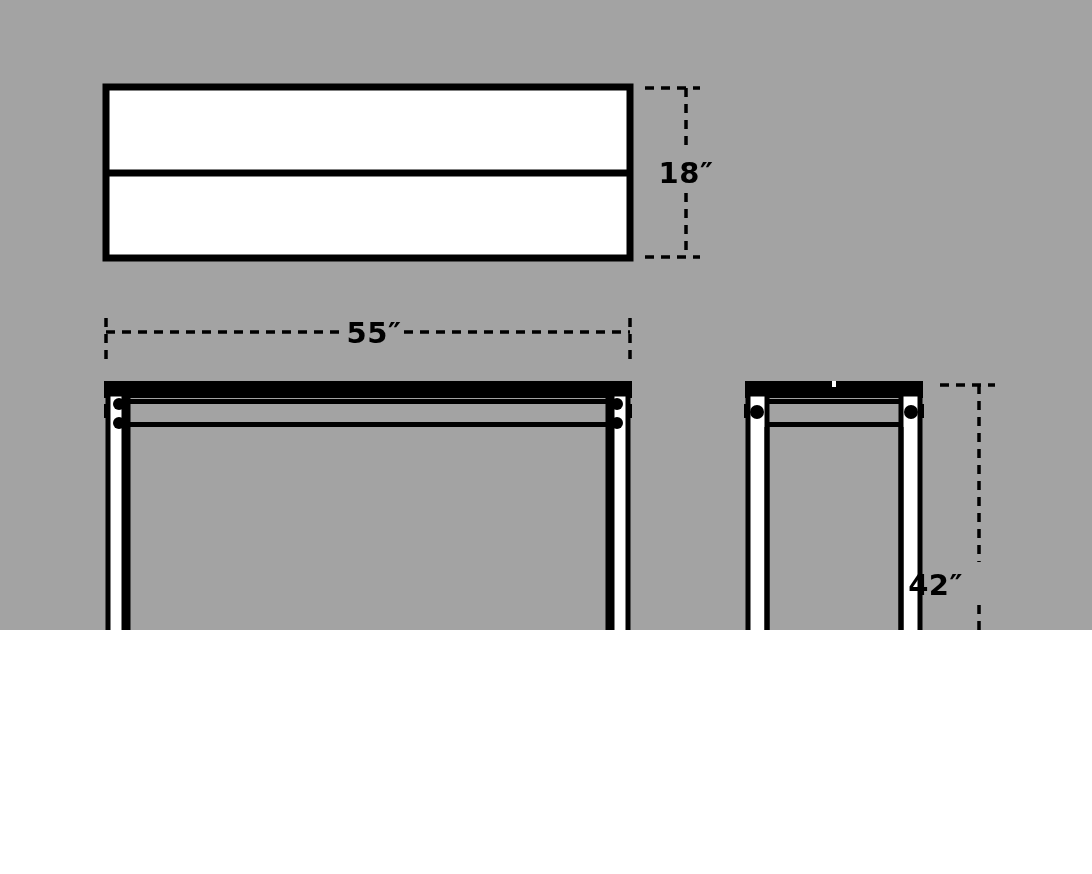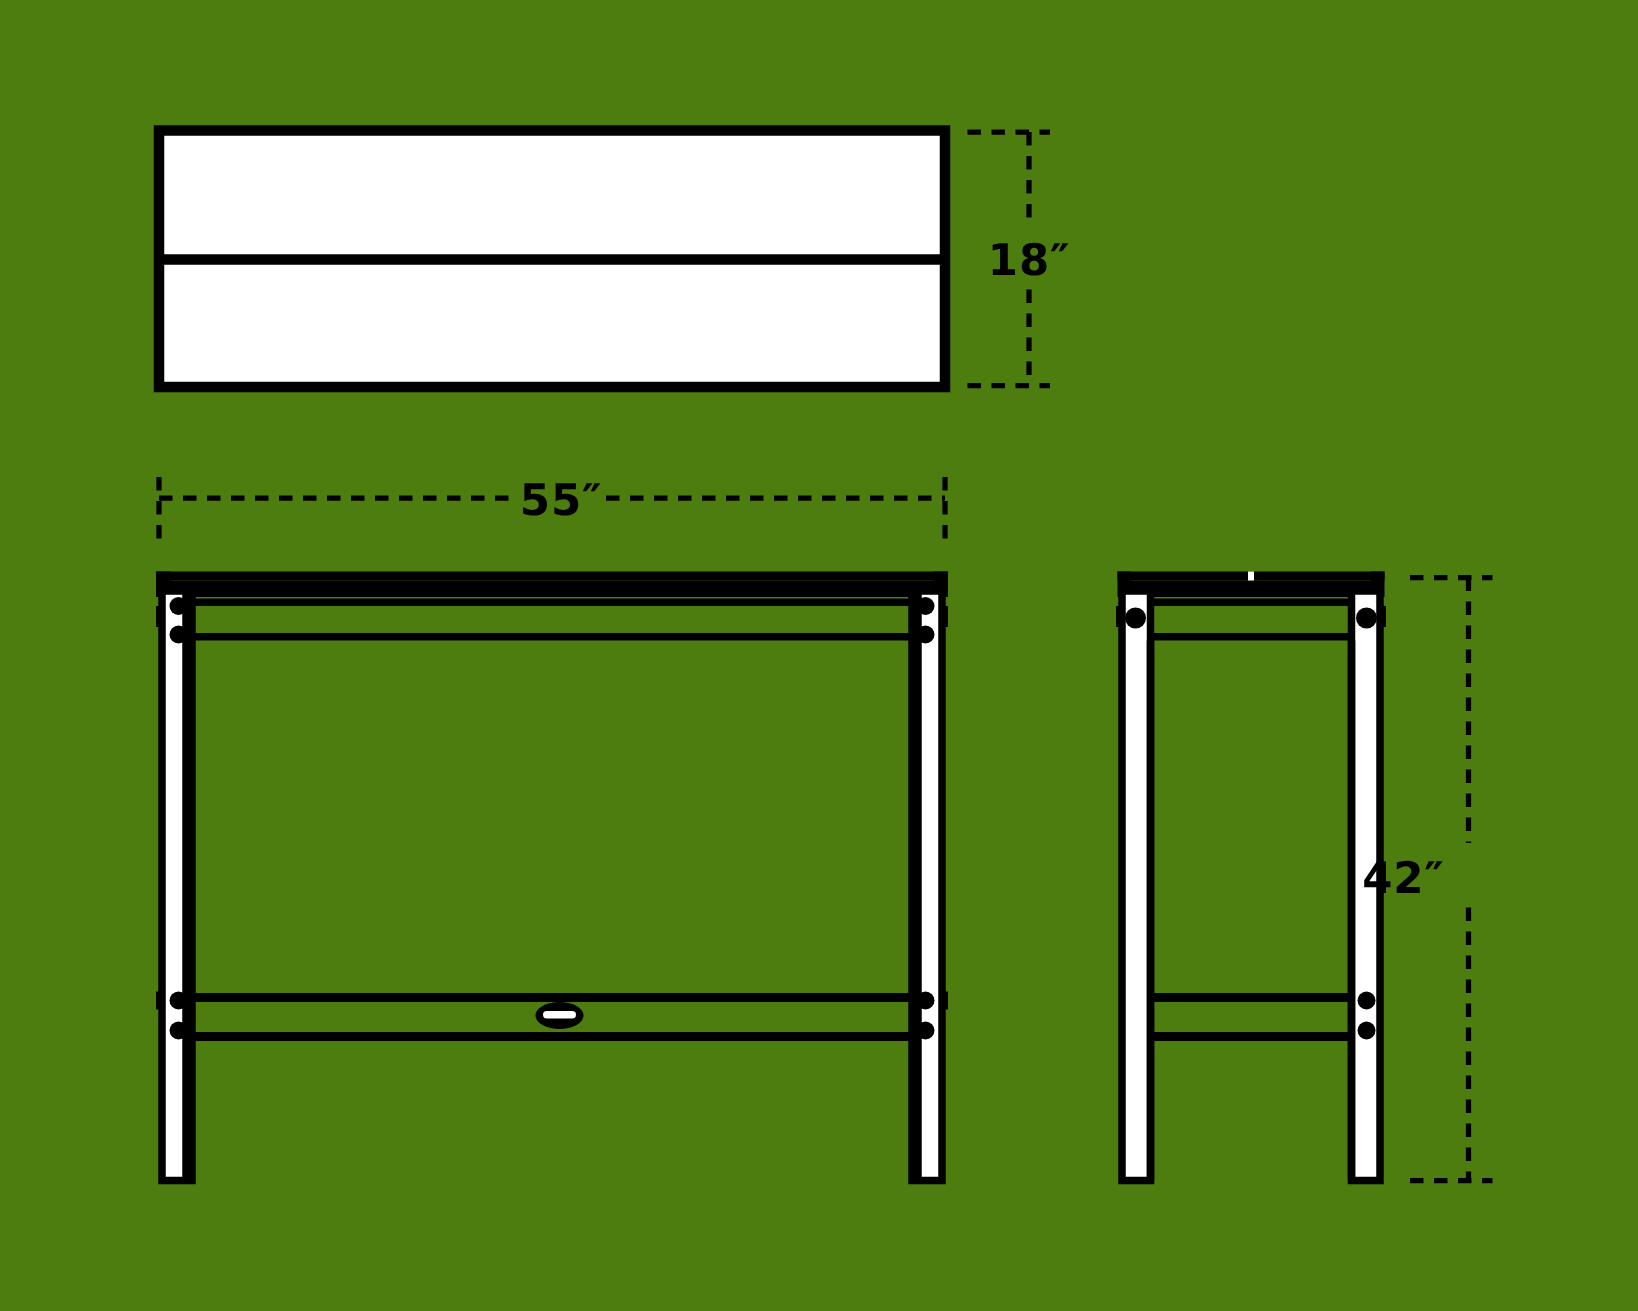--- a/index.html
+++ b/index.html
@@ -7,22 +7,22 @@
     margin: 0;
     padding: 0;
     background: #ffffff;
   }
   body {
     font-family: "Liberation Sans", sans-serif;
   }
   #stage {
     position: relative;
     width: 1092px;
-    height: 874px;
-    background: #4d7c0f;
+    height: 630px;
+    background: #a3a3a3;
     overflow: hidden;
   }
   #drawing {
     position: absolute;
     top: 0;
     left: 0;
     width: 1092px;
     height: 874px;
     display: block;
   }

